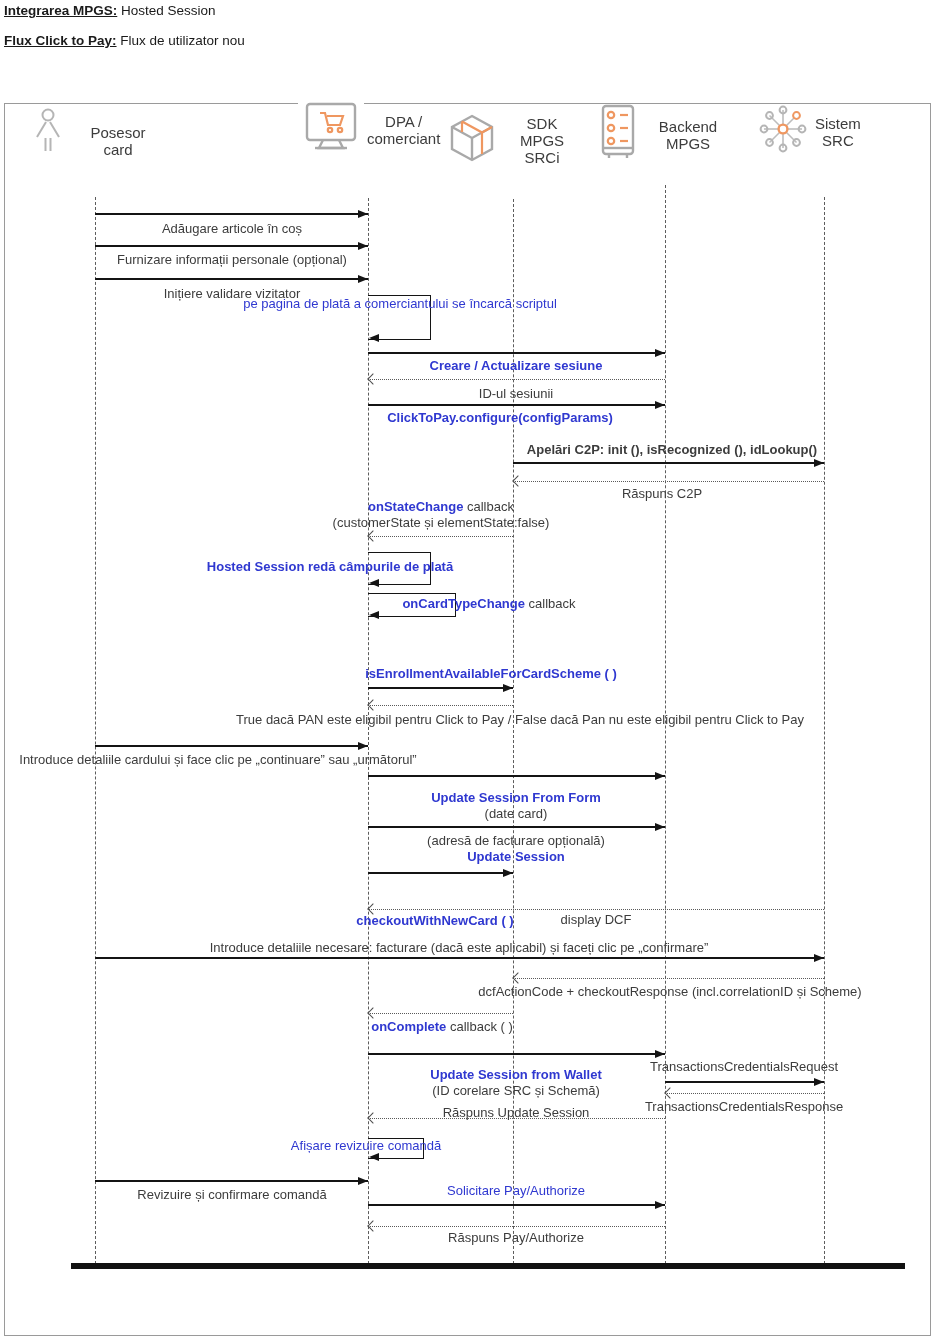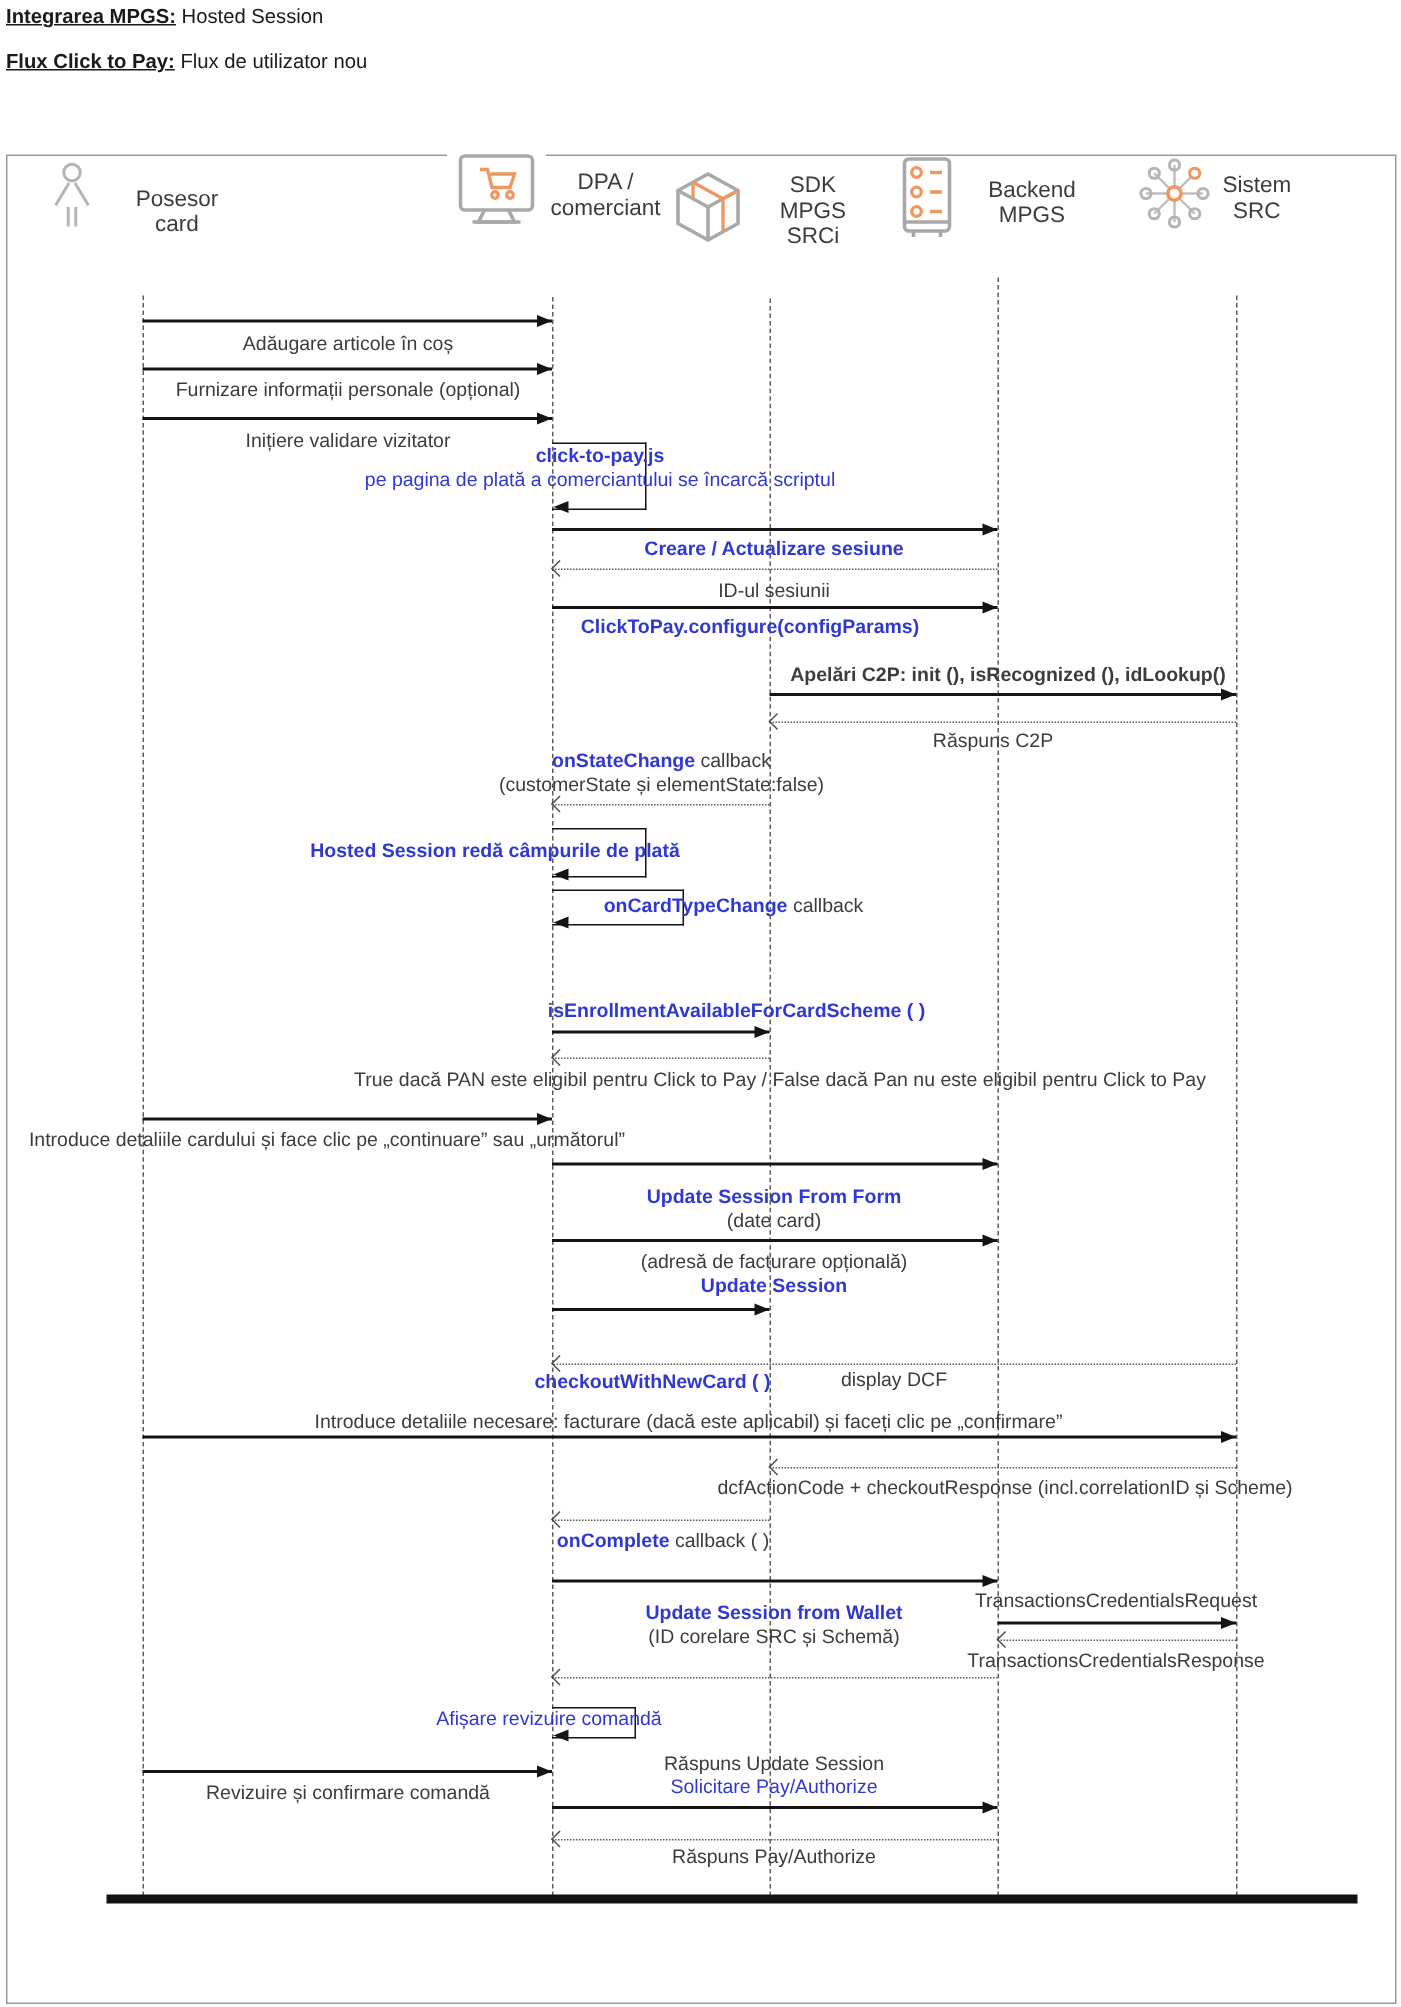--- a/index.html
+++ b/index.html
@@ -164,21 +164,20 @@
         <div><span>Furnizare informații personale (opțional)</span></div>
       </div>
       <div class="mline solid" style="left: 95px; top: 278px; width: 273px;"></div>
       <div class="ah-right" style="left: 358px; top: 274.5px;"></div>
       <div class="mlabel" style="left: -88px; top: 286px;">
         <div><span>Inițiere validare vizitator</span></div>
       </div>
       <div class="selfloop" style="left: 368px; top: 295px; width: 62px; height: 43px;"></div>
       <div class="ah-left-f" style="left: 369px; top: 333.5px;"></div>
       <div class="mlabel" style="left: 80px; top: 296px;">
-        <div><span class="b bd">click-to-pay.js</span></div>
         <div><span class="b">pe pagina de plată a comerciantului se încarcă scriptul</span></div>
       </div>
       <div class="mline solid" style="left: 368px; top: 352px; width: 297px;"></div>
       <div class="ah-right" style="left: 655px; top: 348.5px;"></div>
       <div class="mlabel" style="left: 196px; top: 358px;">
         <div><span class="b bd">Creare / Actualizare sesiune</span></div>
       </div>
       <div class="mline dashed" style="left: 368px; top: 379px; width: 297px;"></div>
       <div class="chev-left" style="left: 369px; top: 375px;"></div>
       <div class="mlabel" style="left: 196px; top: 386px;">
@@ -278,21 +277,21 @@
       <div class="mlabel" style="left: 424px; top: 1059px;">
         <div><span>TransactionsCredentialsRequest</span></div>
       </div>
       <div class="mline dashed" style="left: 665px; top: 1093px; width: 159px;"></div>
       <div class="chev-left" style="left: 666px; top: 1089px;"></div>
       <div class="mlabel" style="left: 424px; top: 1099px;">
         <div><span>TransactionsCredentialsResponse</span></div>
       </div>
       <div class="mline dashed" style="left: 368px; top: 1118px; width: 297px;"></div>
       <div class="chev-left" style="left: 369px; top: 1114px;"></div>
-      <div class="mlabel" style="left: 196px; top: 1168px;">
+      <div class="mlabel" style="left: 196px; top: 1105px;">
         <div><span>Răspuns Update Session</span></div>
       </div>
       <div class="selfloop" style="left: 368px; top: 1138px; width: 55px; height: 19px;"></div>
       <div class="ah-left-f" style="left: 369px; top: 1152.5px;"></div>
       <div class="mlabel" style="left: 46px; top: 1138px;">
         <div><span class="b">Afișare revizuire comandă</span></div>
       </div>
       <div class="mline solid" style="left: 95px; top: 1180px; width: 273px;"></div>
       <div class="ah-right" style="left: 358px; top: 1176.5px;"></div>
       <div class="mlabel" style="left: -88px; top: 1187px;">

